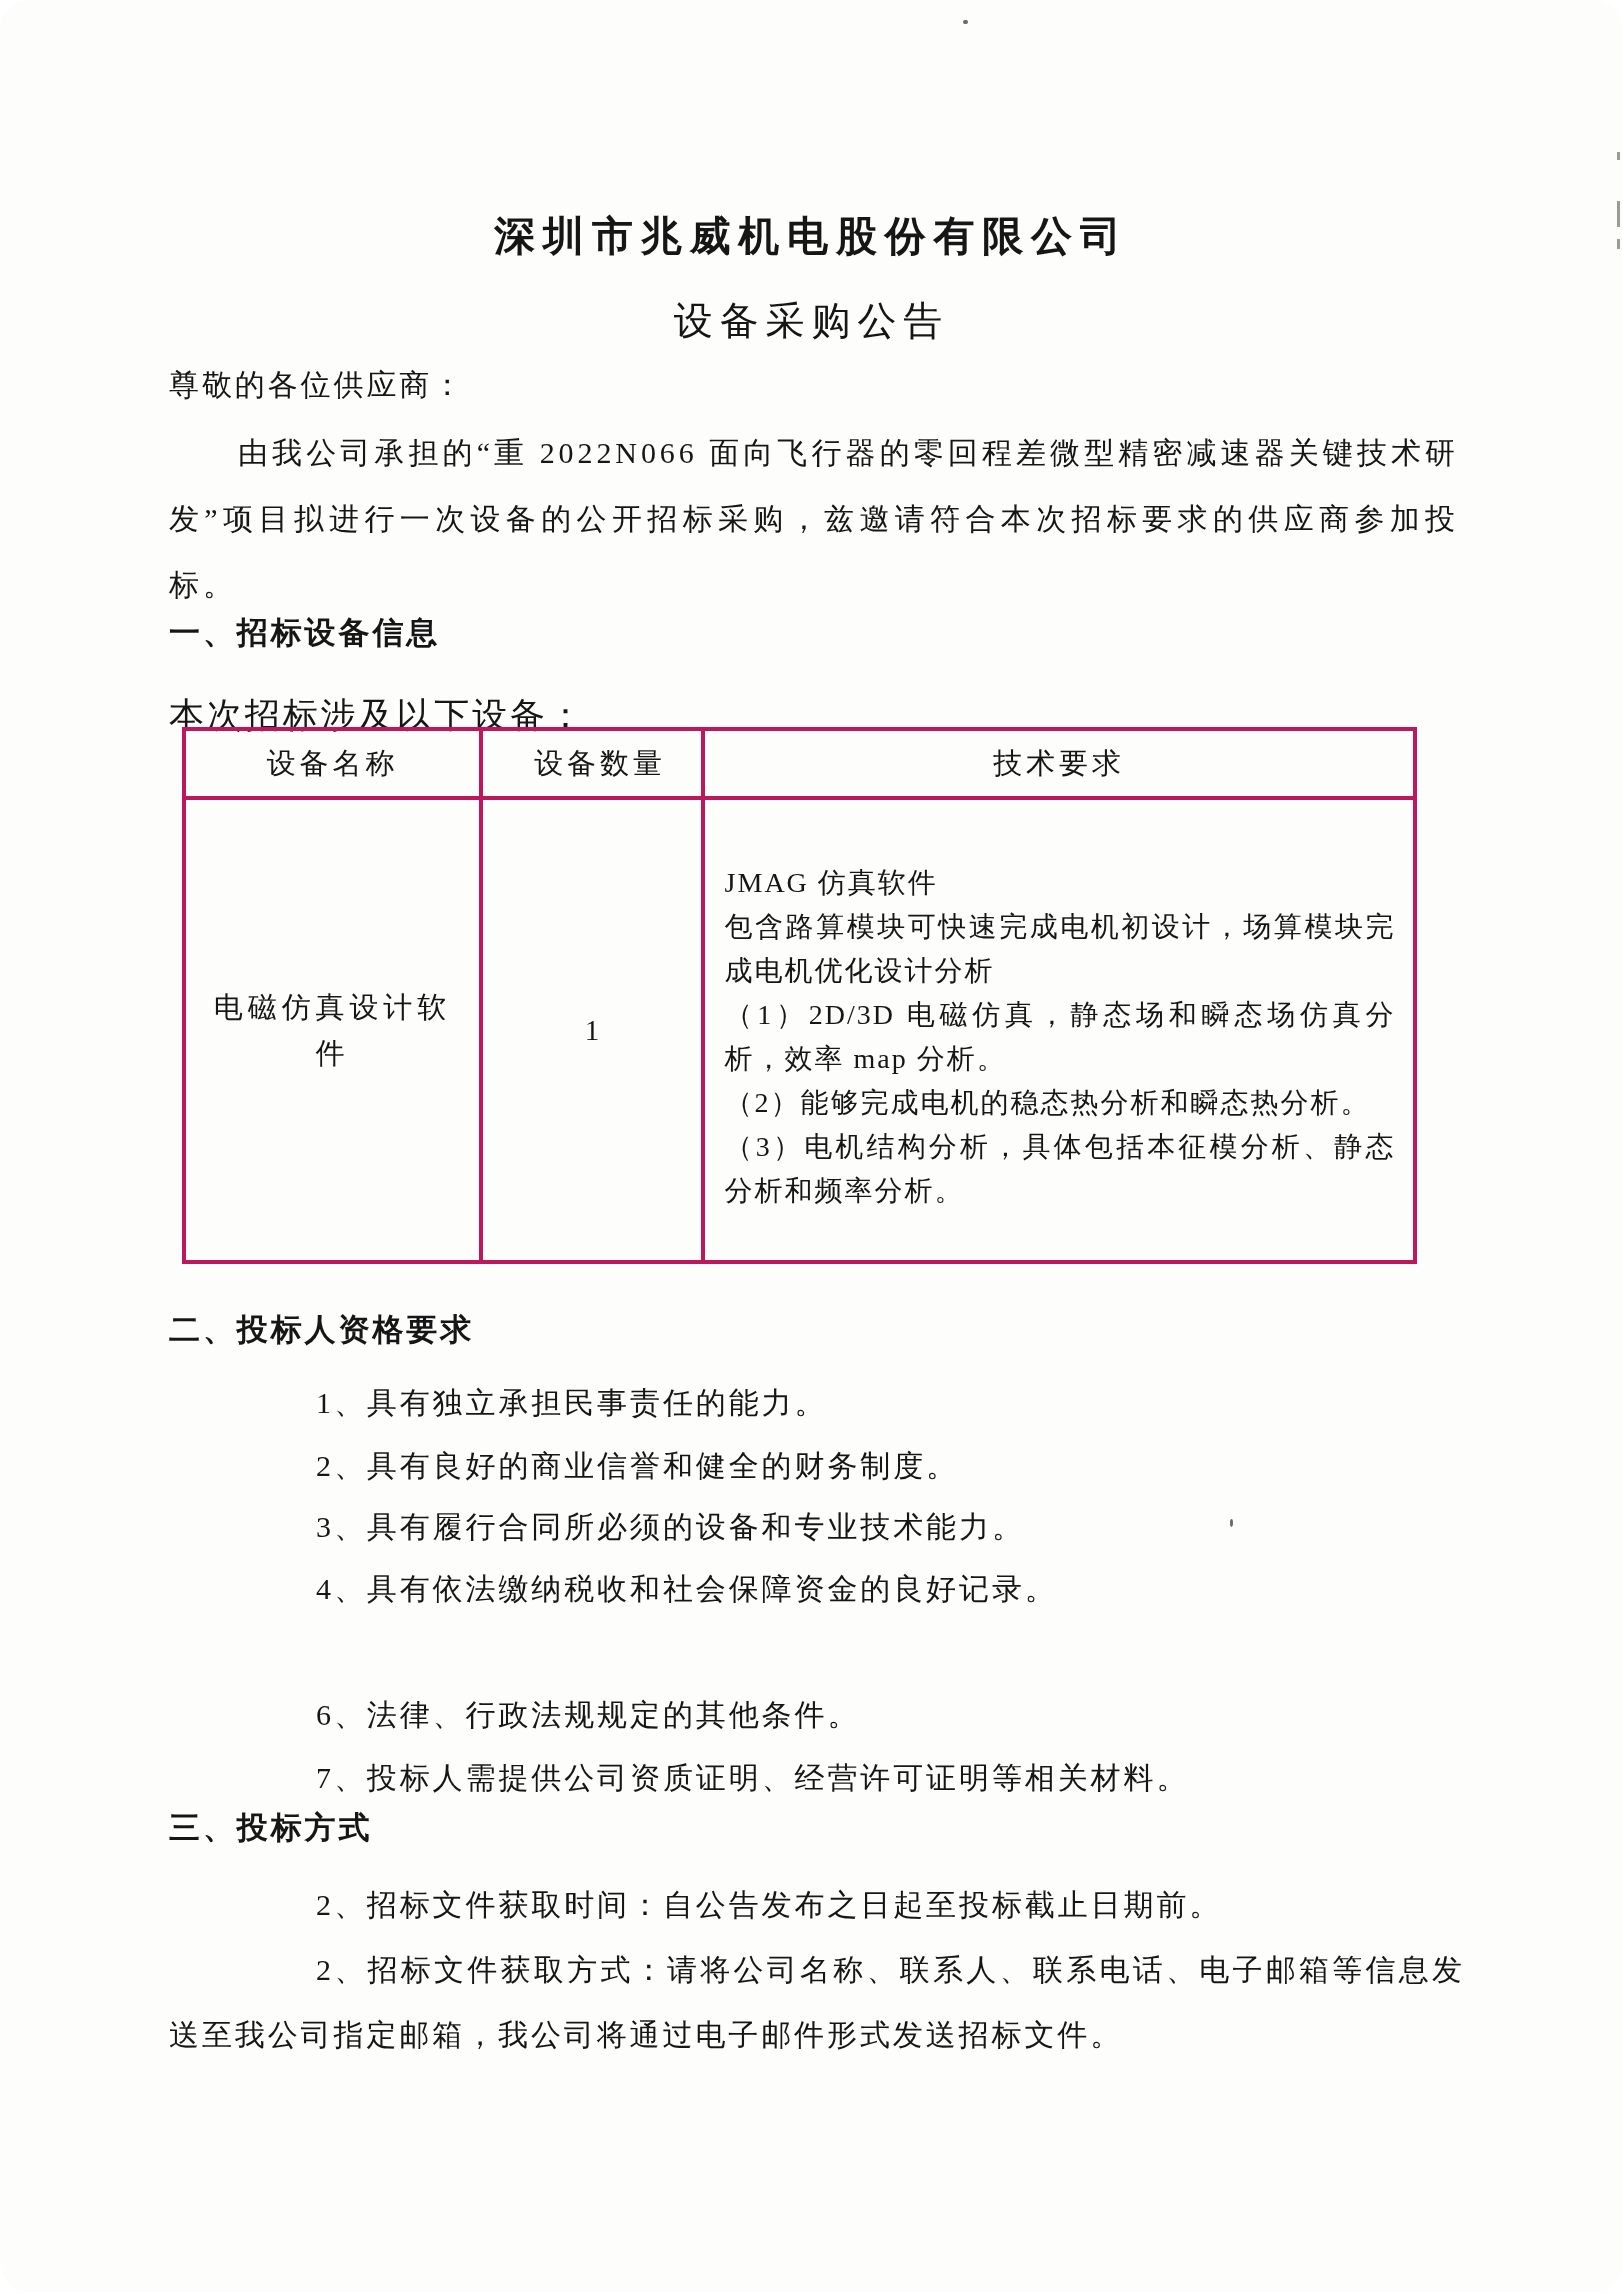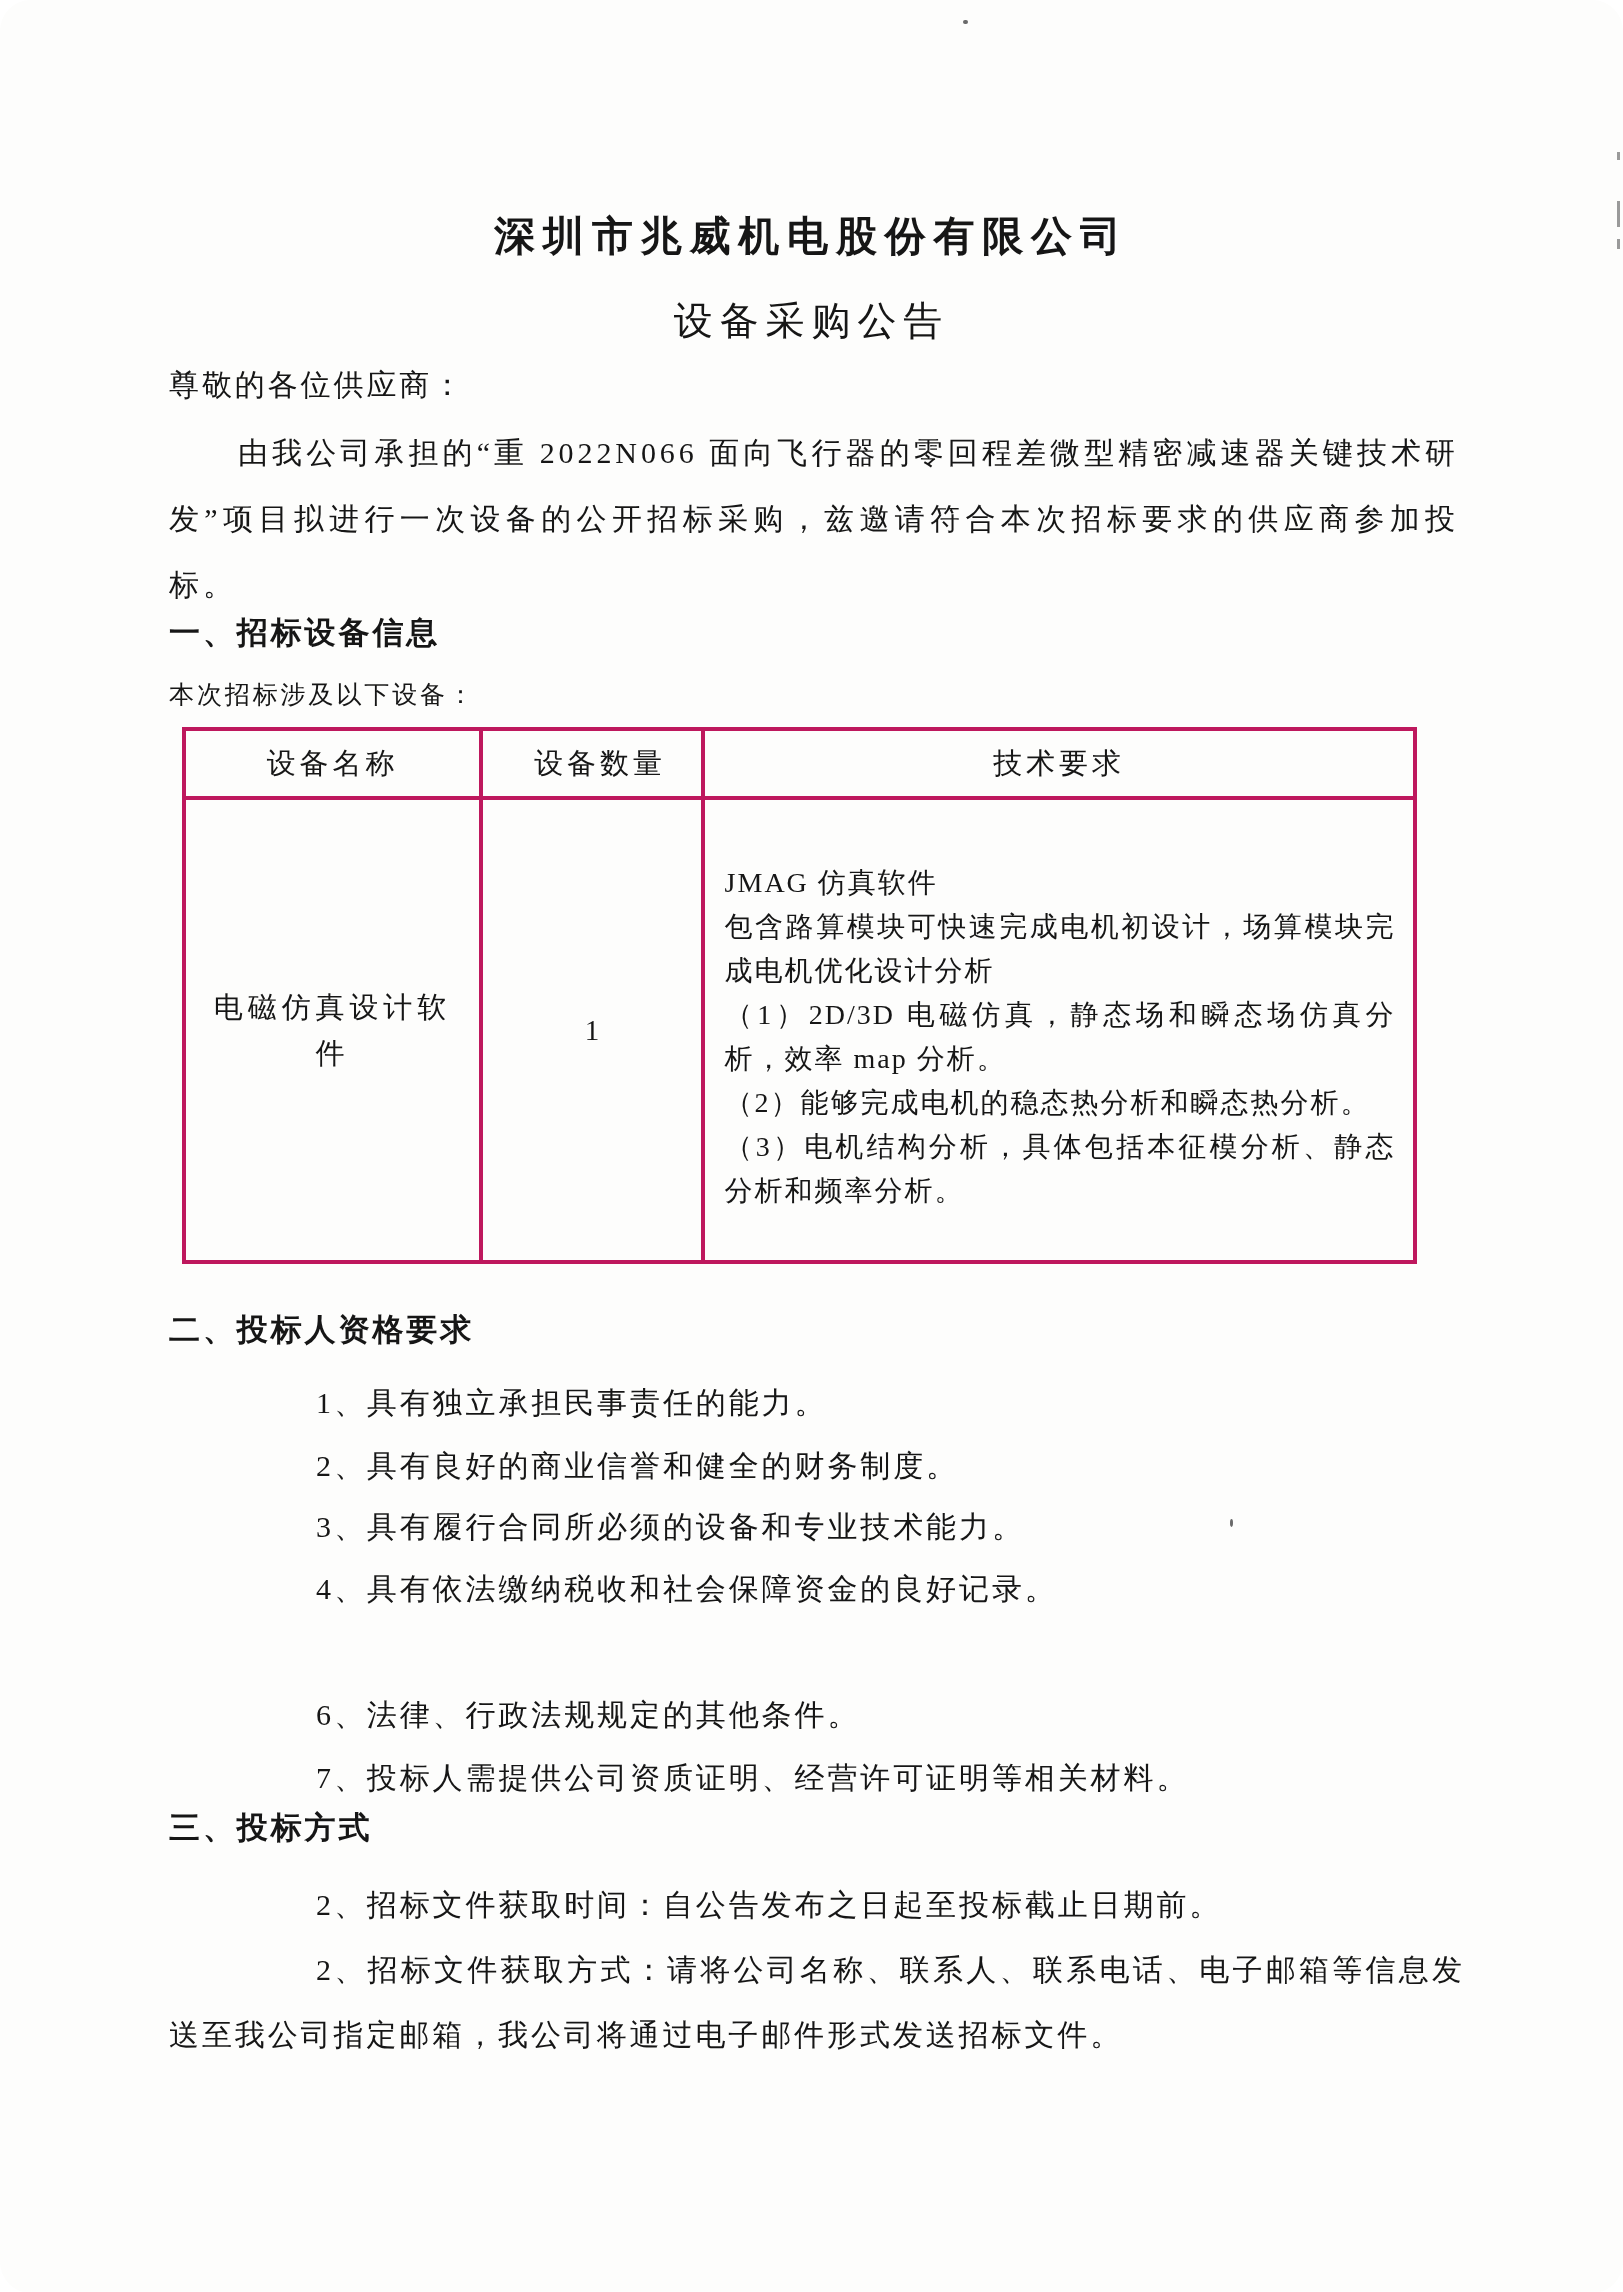--- a/index.html
+++ b/index.html
@@ -49,22 +49,22 @@
   .sec-heading {
     position: absolute;
     left: 169px;
     font-size: 31px;
     font-weight: bold;
     letter-spacing: 2.9px;
     font-family: "Liberation Sans", "DejaVu Sans", sans-serif;
   }
   .table-lead {
     position: absolute;
-    top: 678px; left: 169px;
-    font-size: 25px;
+    top: 692px; left: 169px;
+    font-size: 35px;
     letter-spacing: 2.9px;
   }
   table.equip {
     position: absolute;
     top: 727px; left: 182px;
     width: 1231px;
     height: 537px;
     border-collapse: collapse;
     table-layout: fixed;
   }

